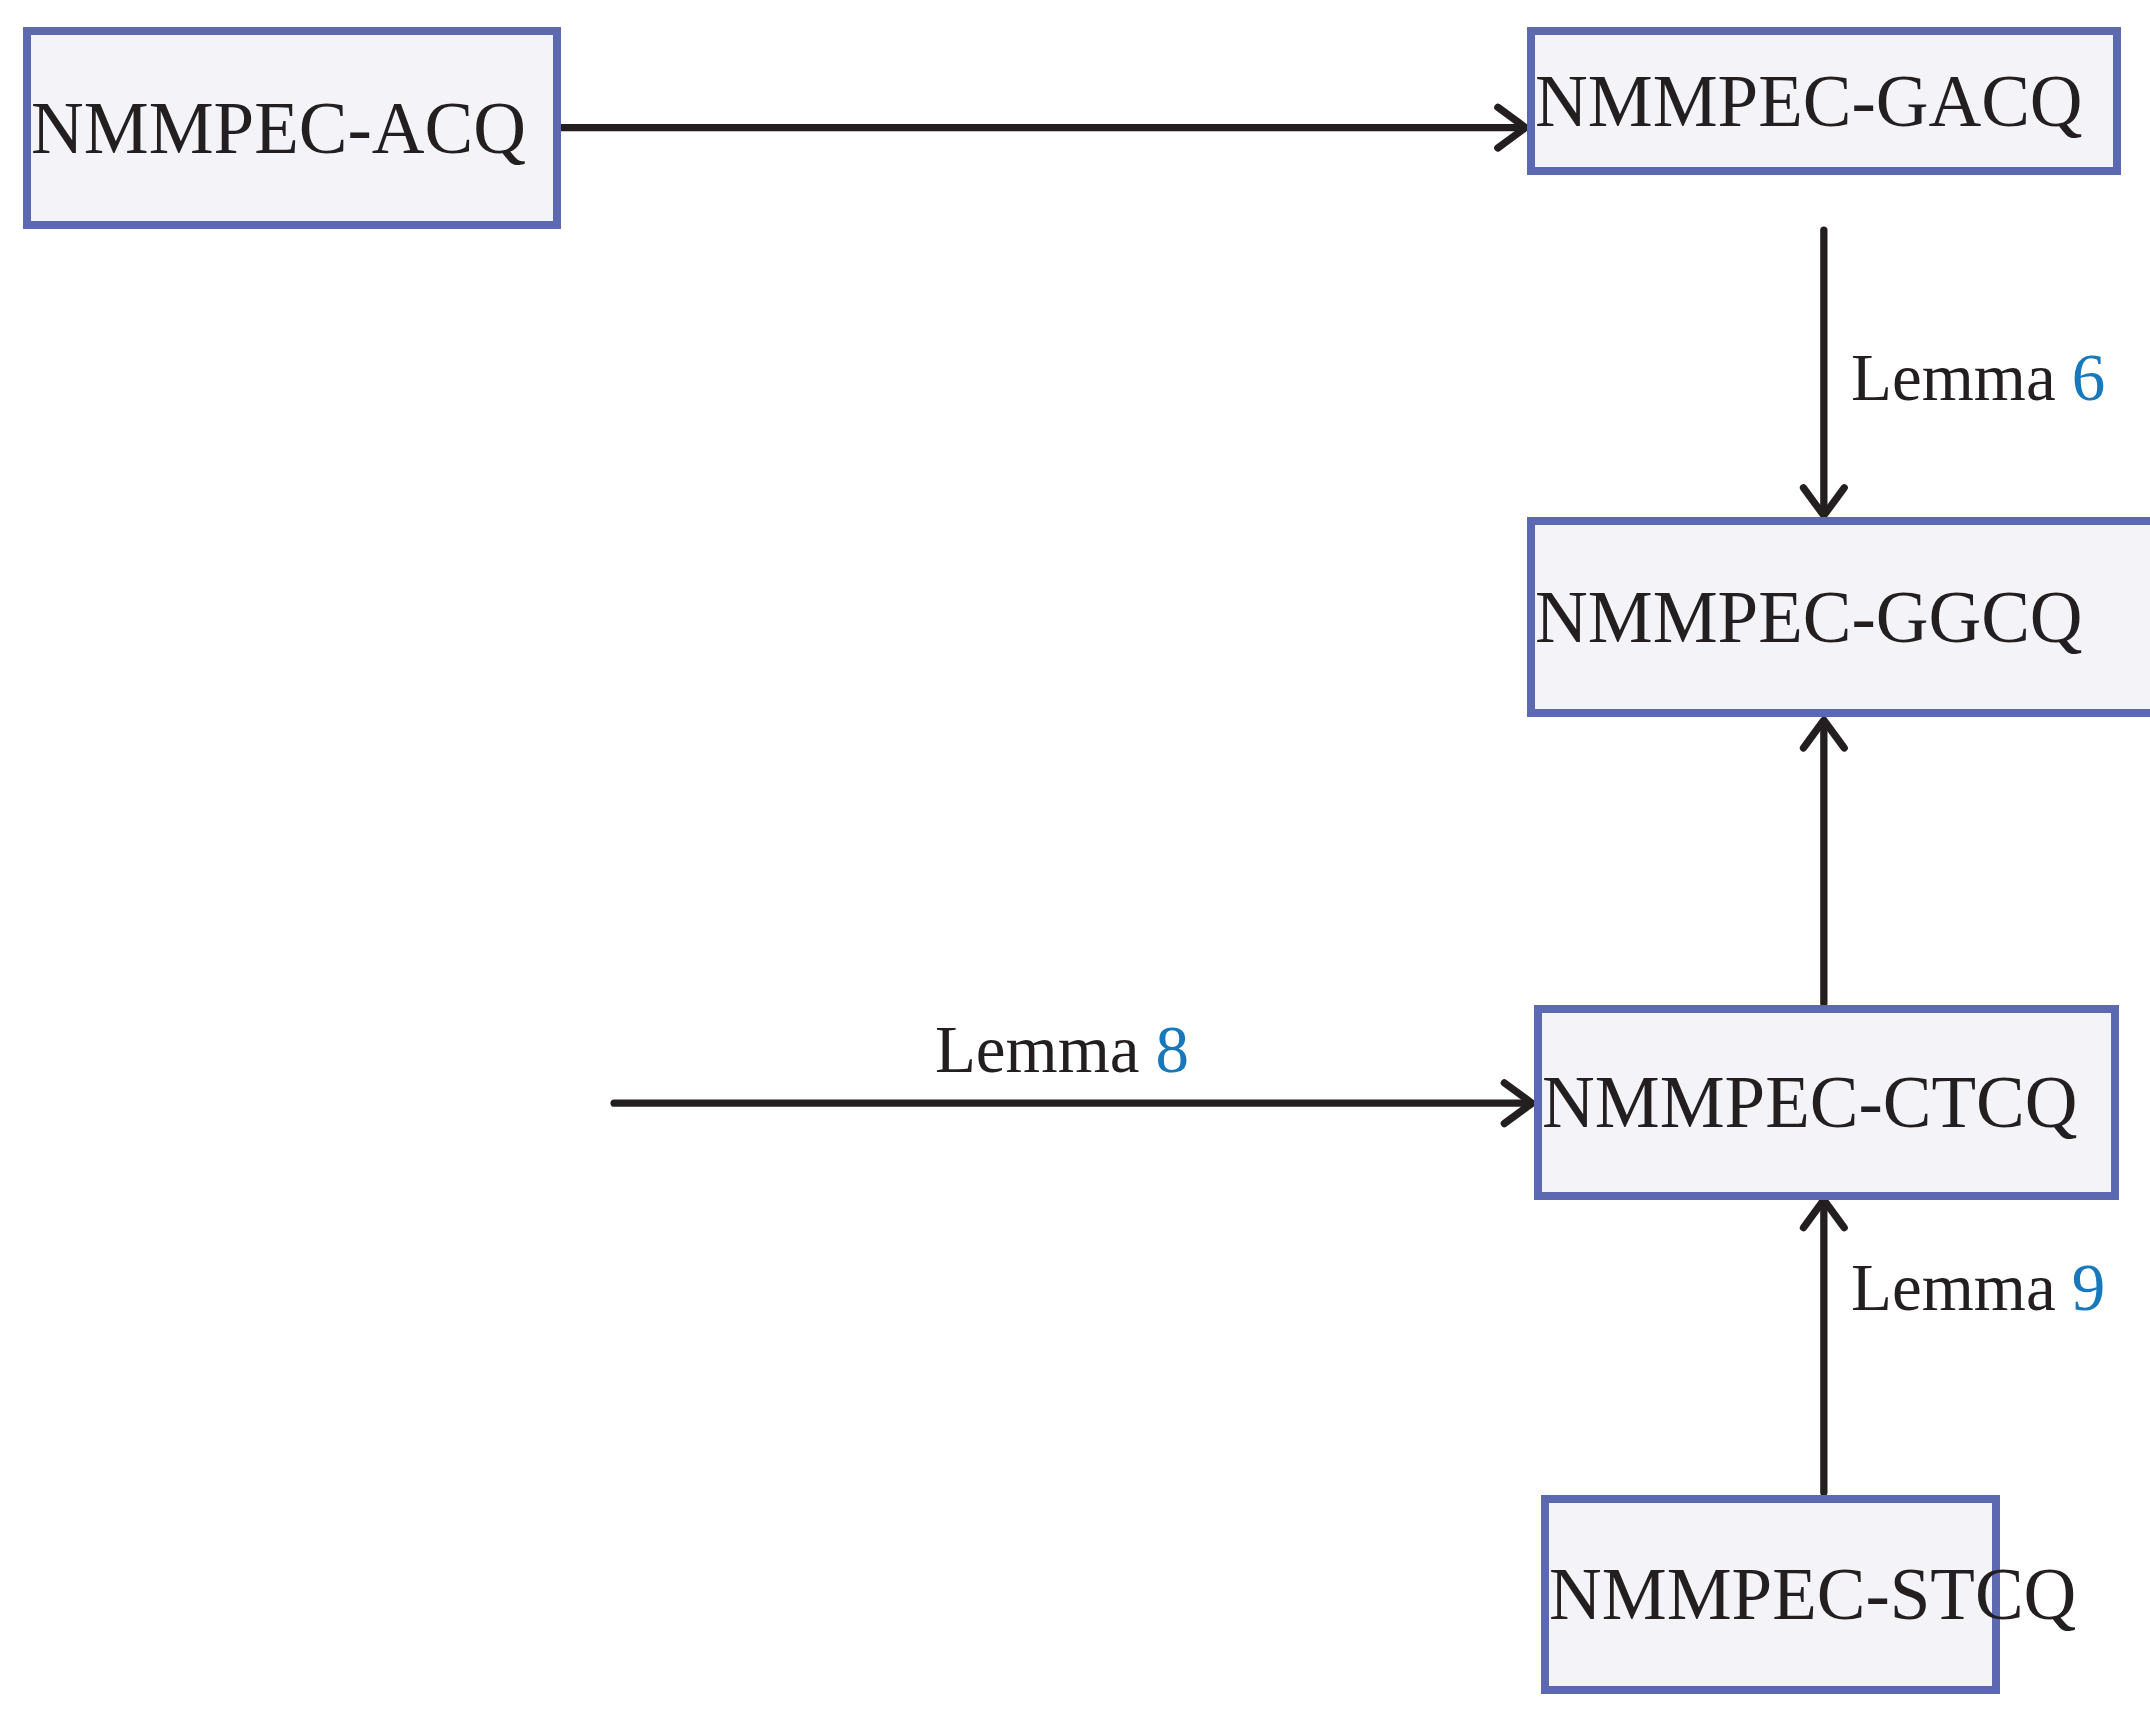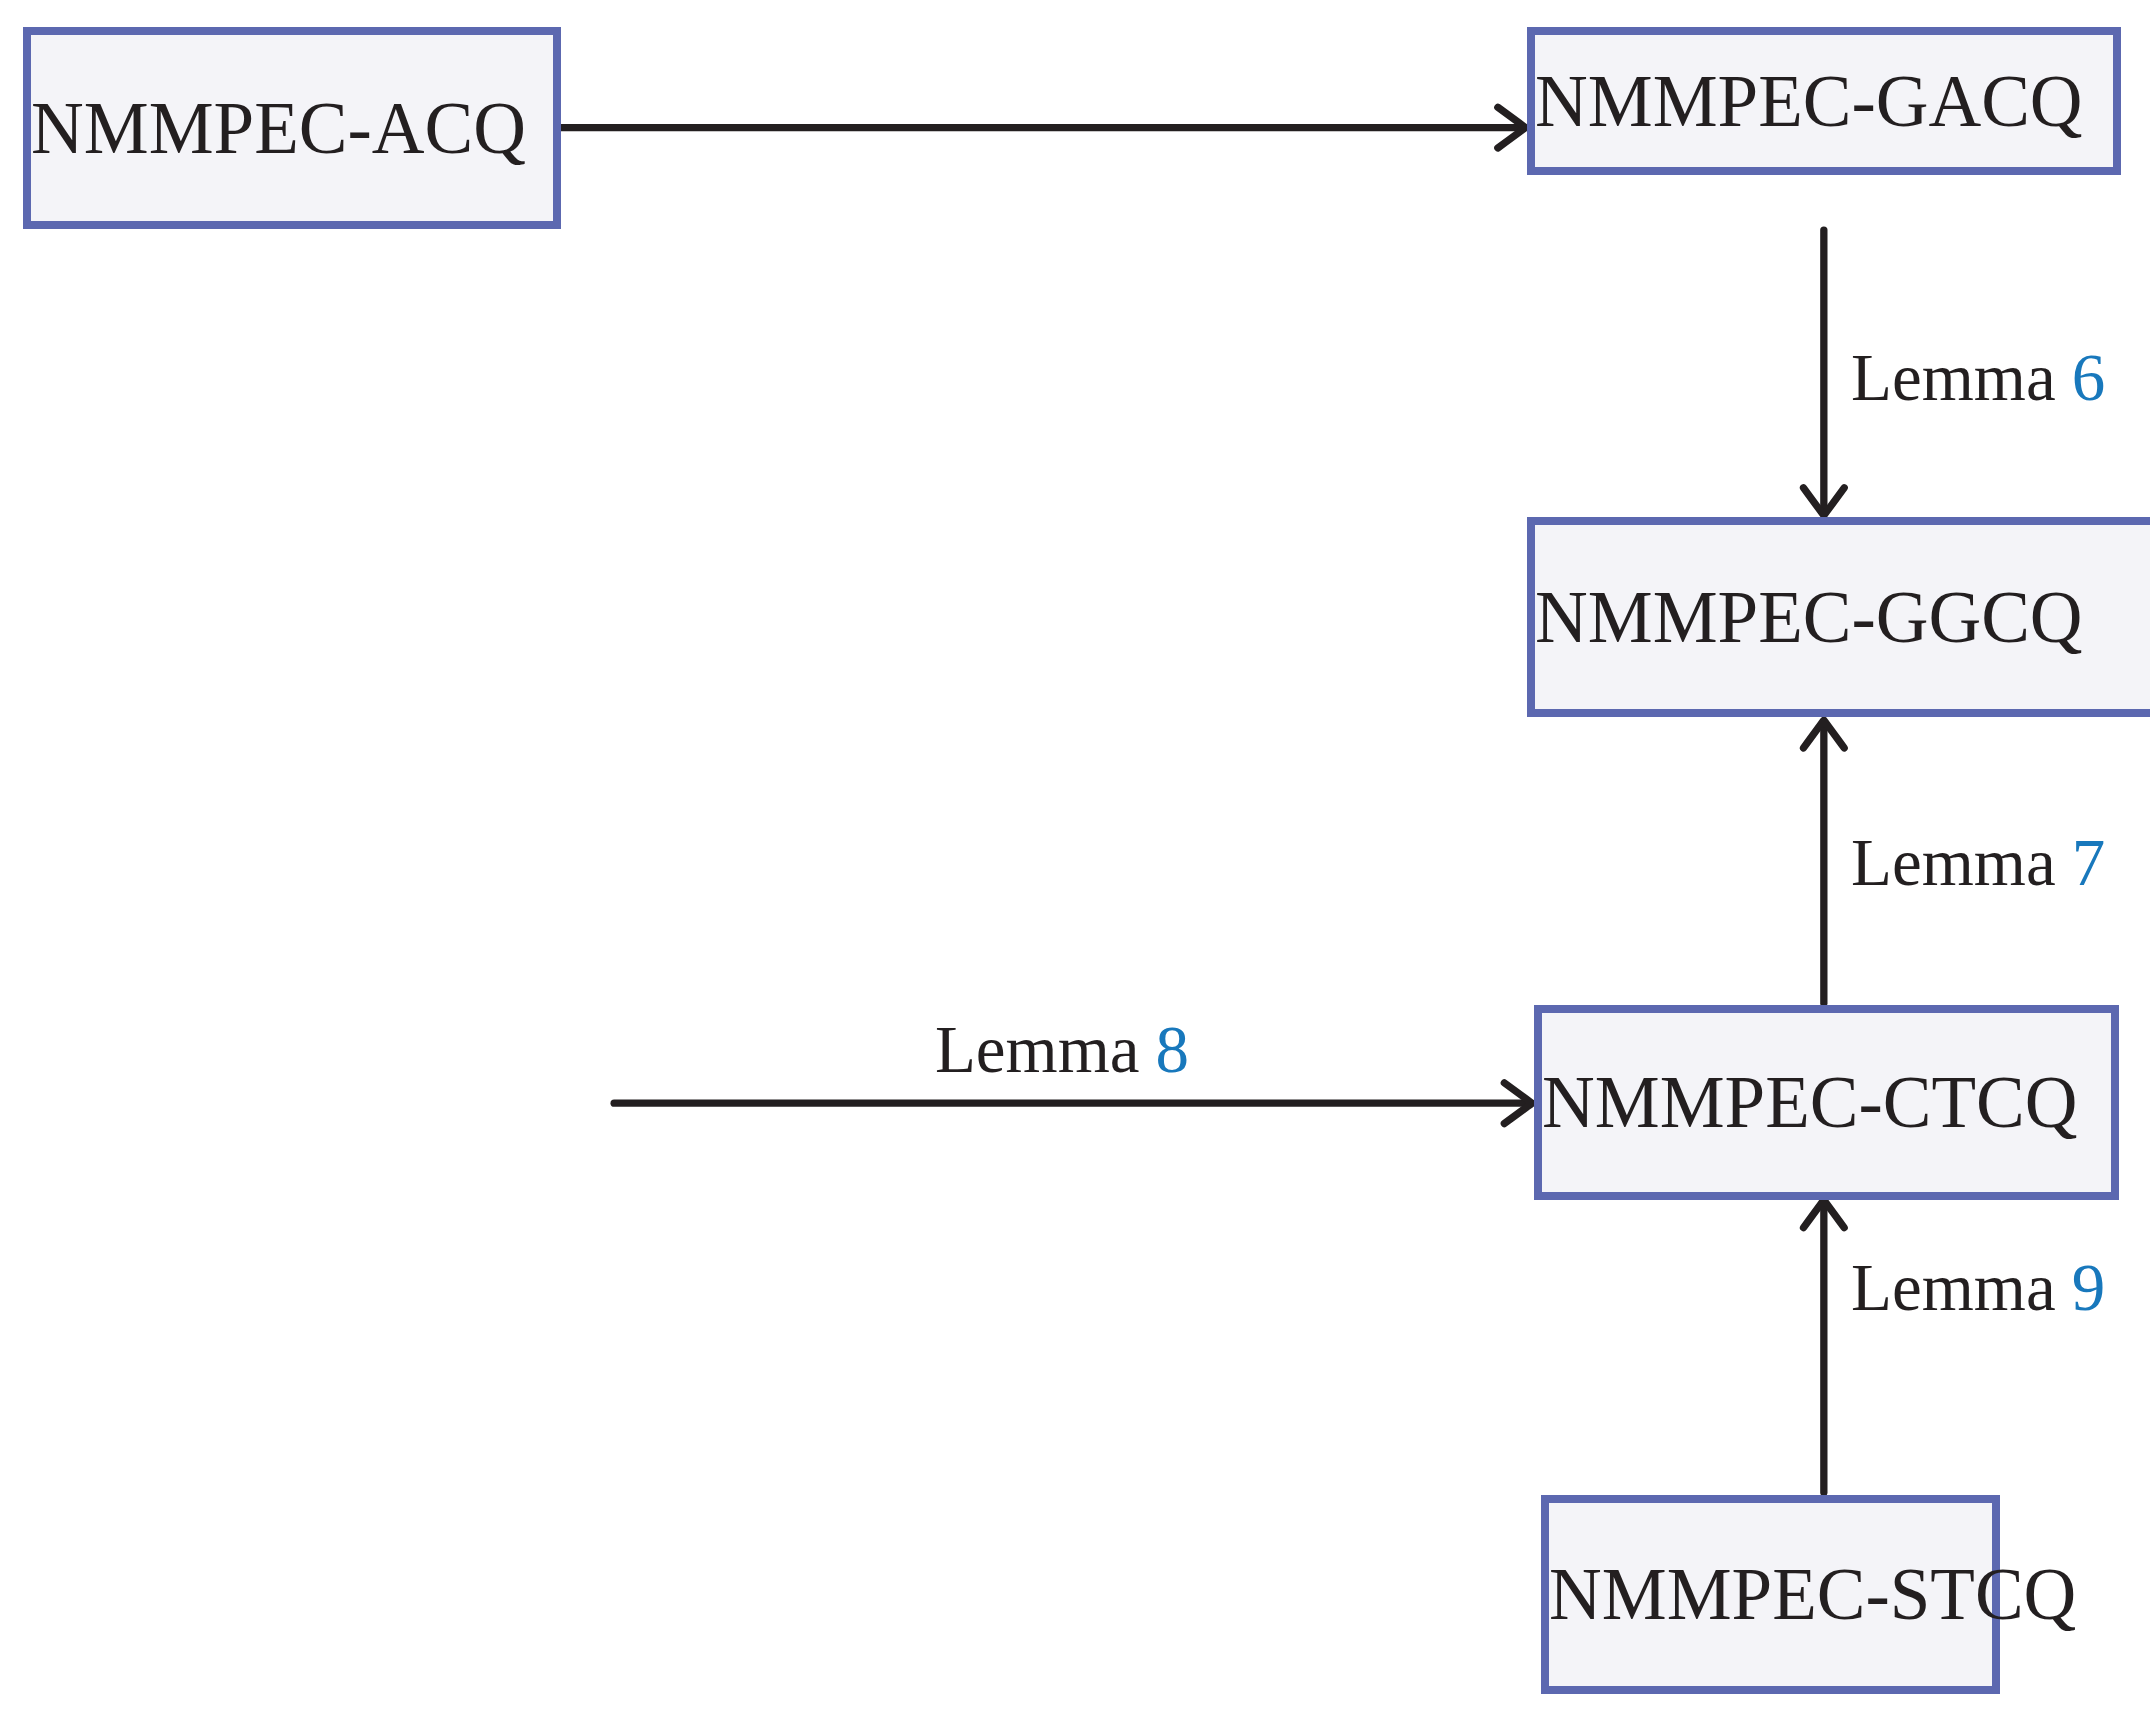--- a/index.html
+++ b/index.html
@@ -110,23 +110,20 @@
 
   <div class="node" style="left:1541px; top:1495px; width:459px; height:199px">
     <span>NMMPEC-STCQ</span>
   </div>
 
 
   <div class="edge-label" style="left:1851px; top:344px">
     <span>Lemma</span><span class="num">6</span>
   </div>
 
-  <div class="edge-label" style="left:1851px; top:829px">
-    <span>Lemma</span><span class="num">7</span>
-  </div>
 
   <div class="edge-label center" style="left:1062px; top:1016px">
     <span>Lemma</span><span class="num">8</span>
   </div>
 
   <div class="edge-label" style="left:1851px; top:1254px">
     <span>Lemma</span><span class="num">9</span>
   </div>
 
 </div>

